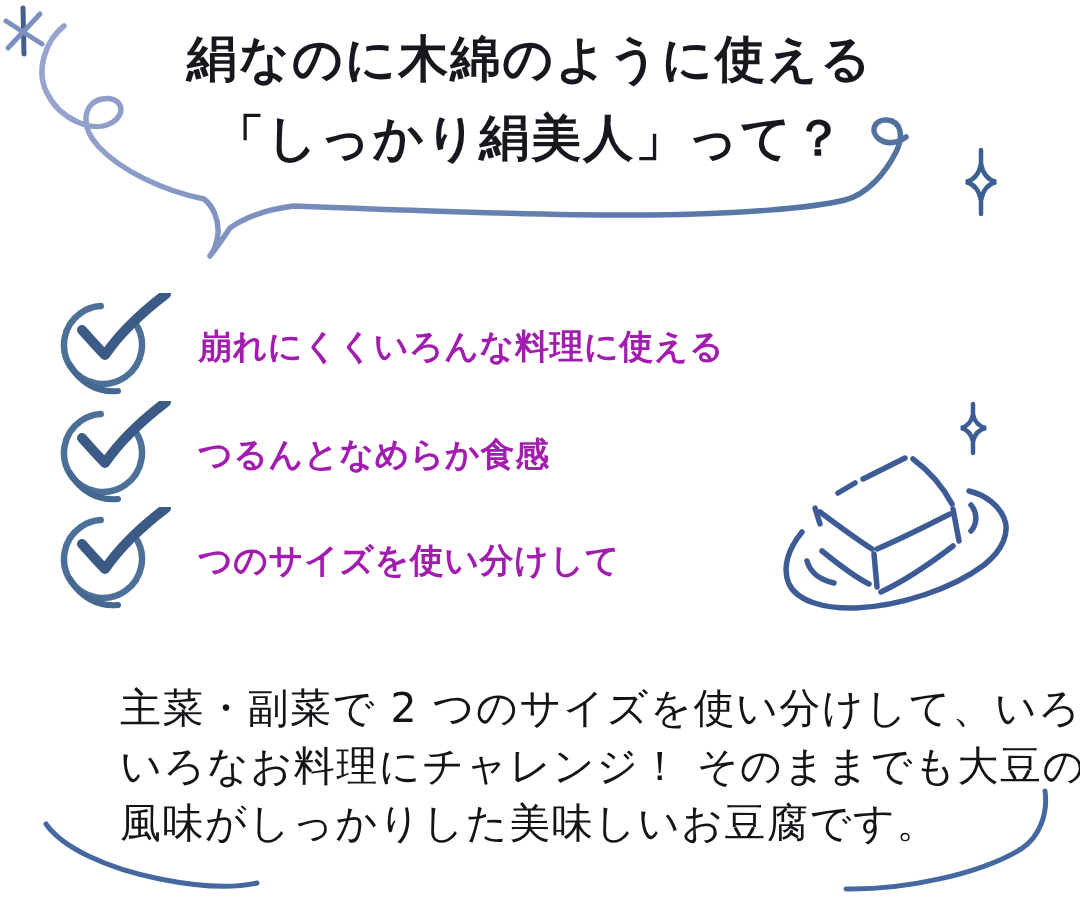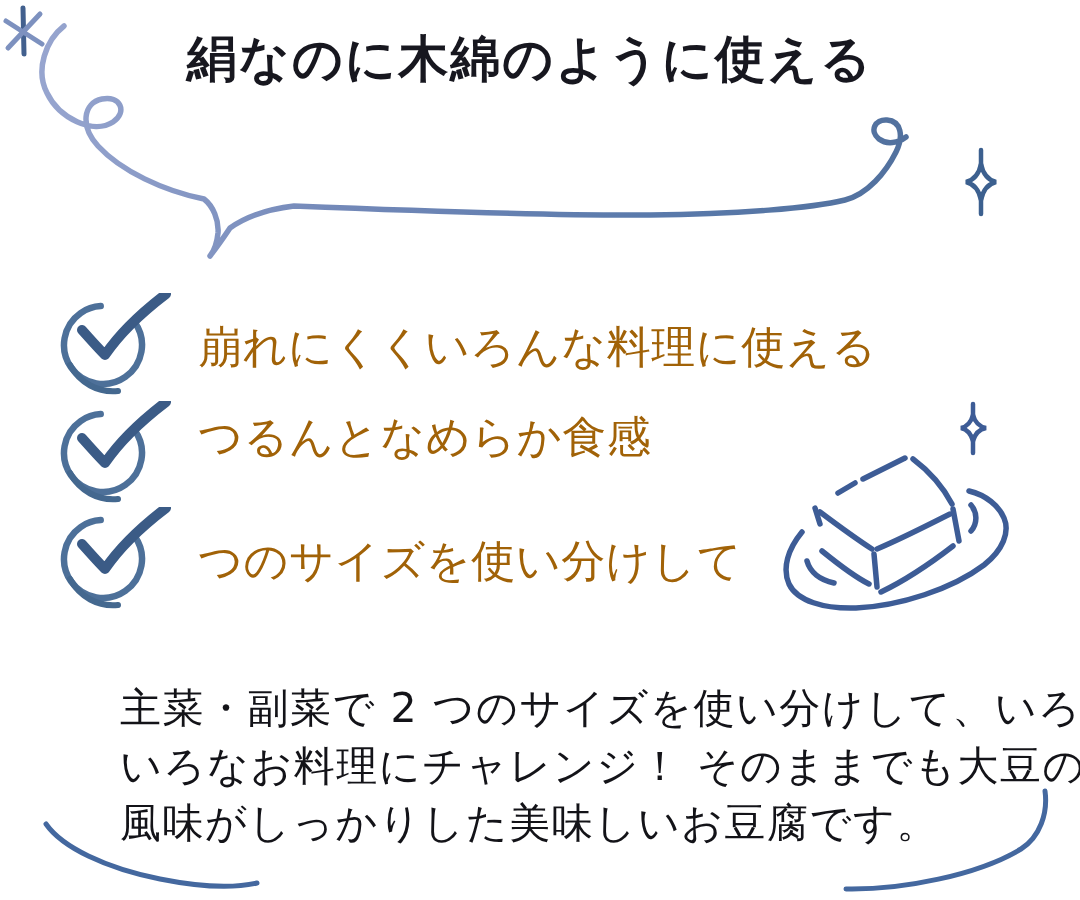--- a/index.html
+++ b/index.html
@@ -12,21 +12,21 @@
   .title{
     position:absolute;left:0;top:20px;width:1060px;text-align:center;
     font-size:50px;line-height:79px;font-weight:700;letter-spacing:2px;
     color:#17171f;white-space:nowrap;
   }
   .row{position:absolute;left:0;top:0;width:1080px;height:0;}
   .chk{position:absolute;left:60px;width:115px;height:110px;}
   .strip{
     position:absolute;left:185px;height:67px;line-height:69px;
     padding:0 13px;background:#ffffff;white-space:nowrap;
-    font-size:44px;font-weight:400;letter-spacing:0.5px;color:#a16207;
+    font-size:34px;font-weight:700;letter-spacing:0.5px;color:#a21caf;
   }
   .desc{
     position:absolute;left:120px;top:680px;
     font-size:41px;line-height:57.5px;font-weight:500;letter-spacing:1.5px;
     color:#131318;white-space:nowrap;
   }
 </style>
 </head>
 <body>
 
@@ -97,34 +97,35 @@
       <path d="M 881,592 C 906,580 931,563 953,546"></path>
       <path d="M 953,509 L 959,541"></path>
     </g>
 
     <path d="M 46,824 C 62,847 105,868 160,879 C 200,887 235,888 257,883" fill="none" stroke="#44689f" stroke-width="5" stroke-linecap="round"></path>
     <path d="M 846,889 C 902,890 978,875 1021,849 C 1040,837 1048,813 1045,791" fill="none" stroke="#44689f" stroke-width="5" stroke-linecap="round"></path>
   </svg>
 
   <div class="title">
     <div>絹なのに木綿のように使える</div>
+    <div>「しっかり絹美人」って？</div>
   </div>
 
   <div class="row">
     <svg class="chk" style="top:293px" viewBox="0 0 115 110">
         <use href="#chk-symbol"></use>
       </svg>
     <div class="strip" style="top:312px">崩れにくくいろんな料理に使える</div>
   </div>
 
   <div class="row">
     <svg class="chk" style="top:401px" viewBox="0 0 115 110">
         <use href="#chk-symbol"></use>
       </svg>
-    <div class="strip" style="top:402px">つるんとなめらか食感</div>
+    <div class="strip" style="top:420px">つるんとなめらか食感</div>
   </div>
 
   <div class="row">
     <svg class="chk" style="top:507px" viewBox="0 0 115 110">
         <use href="#chk-symbol"></use>
       </svg>
     <div class="strip" style="top:526px">つのサイズを使い分けして</div>
   </div>
 
   <div class="desc">

